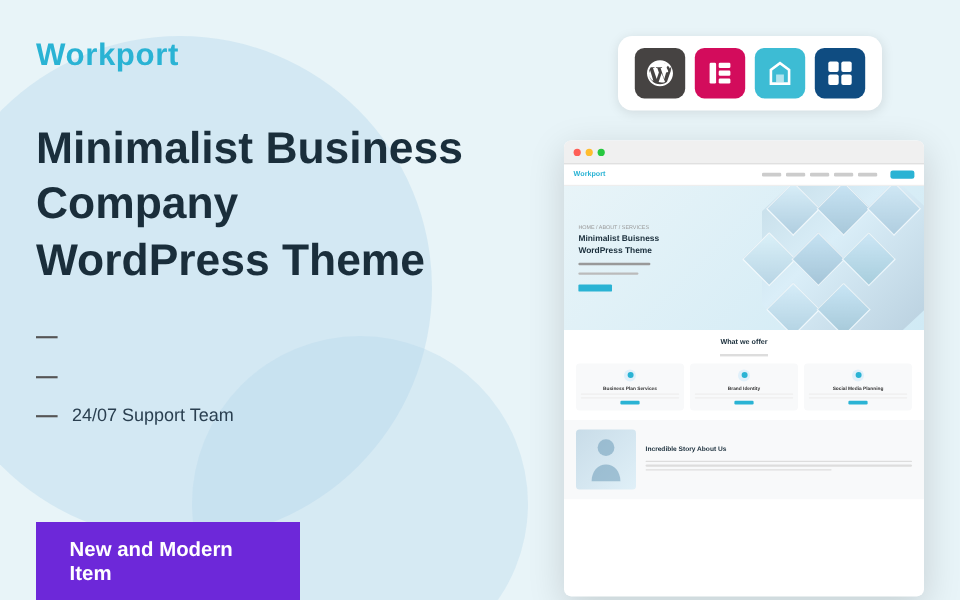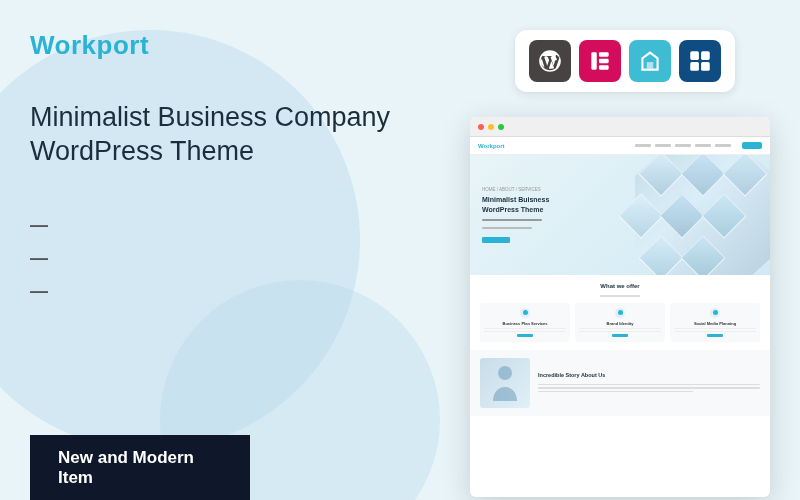--- a/index.html
+++ b/index.html
@@ -53,25 +53,25 @@
 
     .logo {
       font-size: 26px;
       font-weight: 700;
       color: #2ab3d4;
       margin-bottom: 40px;
       letter-spacing: 0.5px;
     }
 
     .main-title {
-      font-size: 27px;
-      font-weight: 400;
+      font-size: 37px;
+      font-weight: 700;
       color: #1a2e3b;
       line-height: 1.25;
-      margin-bottom: 46px;
+      margin-bottom: 30px;
     }
 
     .features {
       list-style: none;
       margin-bottom: 40px;
     }
 
     .features li {
       font-size: 15px;
       color: #2a3f50;
@@ -355,21 +355,21 @@
       margin-bottom: 2px;
     }
 
     
     .bottom-cta {
       position: absolute;
       bottom: 0;
       left: 30px;
       width: 220px;
       height: 65px;
-      background: #0f172a;
+      background: #6d28d9;
       display: flex;
       align-items: center;
       justify-content: flex-start;
       padding: 0 28px;
       z-index: 2;
     }
 
     .bottom-cta-text {
       color: #fff;
       font-size: 17px;
@@ -395,20 +395,21 @@
 
     <ul class="features">
       <li>
         <span class="dash">—</span>
       </li>
       <li>
         <span class="dash">—</span>
       </li>
       <li>
         <span class="dash">—</span>
+        <span>24/07 Support Team</span>
       </li>
     </ul>
   </div>
 
   <div class="right-panel">
 
     <div class="plugin-icons">
 
       <div class="plugin-icon wp">
         <svg width="26" height="26" viewBox="0 0 24 24" fill="white">

